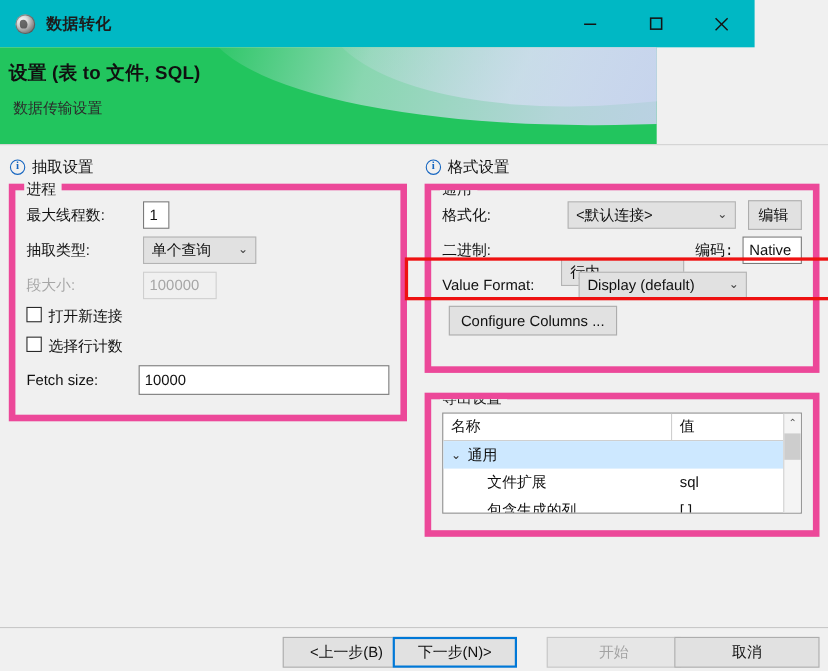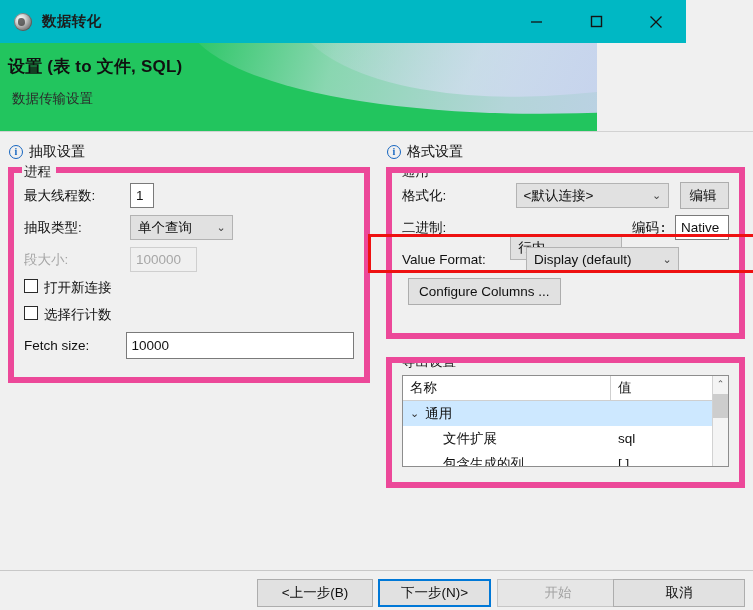--- a/index.html
+++ b/index.html
@@ -428,18 +428,18 @@
           </div>
         </div>
       </div>
     </div>
 
     <div class="redbox" style="left:368px; top:102px; width:388px; height:39px;"></div>
   </div>
 
   <div class="footer">
     <div class="fbtn" style="left:257px;width:116px;">&lt;上一步(B)</div>
-    <div class="fbtn primary" style="left:378px;width:113px;">下一步(N)&gt;</div>
+    <div class="fbtn primary" style="left:357px;width:113px;">下一步(N)&gt;</div>
     <div class="fbtn disabled" style="left:497px;width:122px;">开始</div>
     <div class="fbtn" style="left:613px;width:132px;">取消</div>
   </div>
 
 </div>
 
 </body></html>

